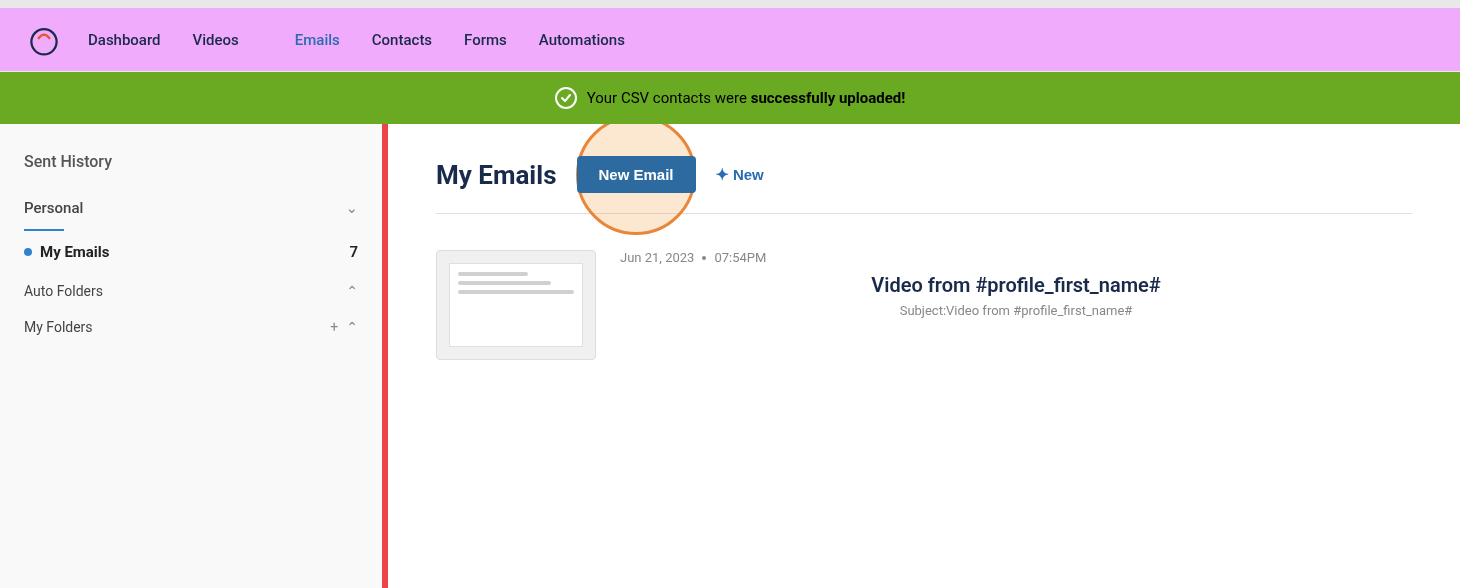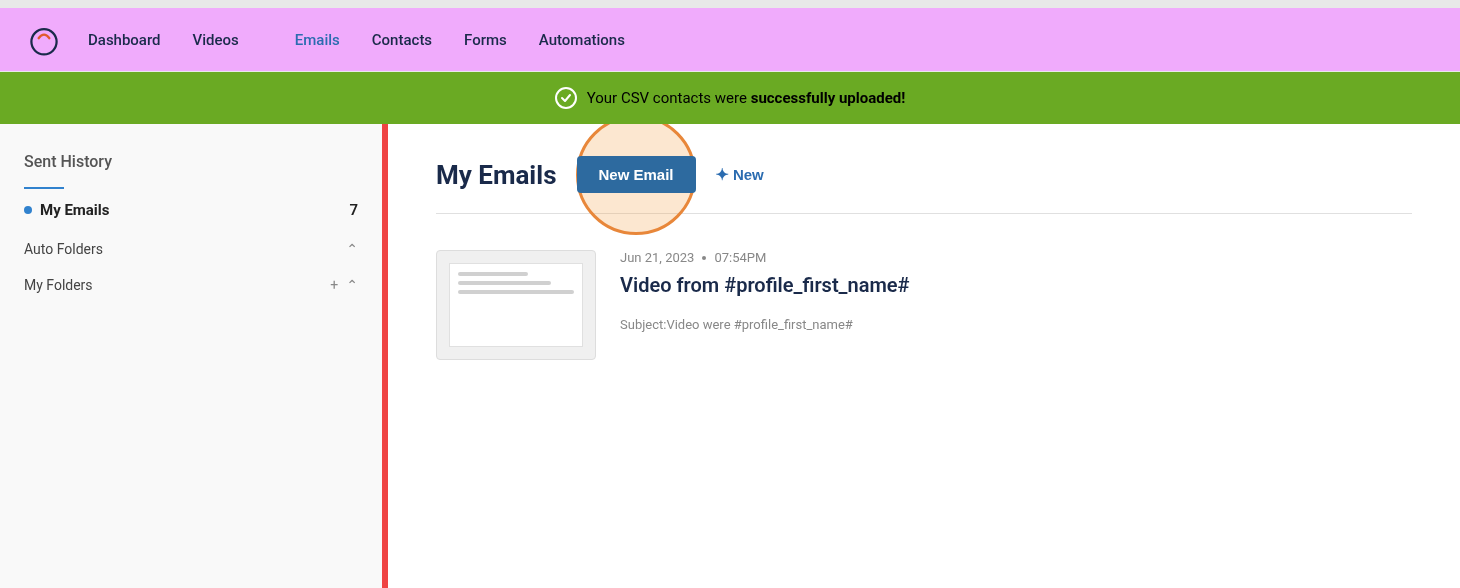--- a/index.html
+++ b/index.html
@@ -250,20 +250,21 @@
     
     .email-list {
       padding: 20px 48px;
     }
 
     .email-item {
       display: flex;
       align-items: flex-start;
       gap: 24px;
       padding: 16px 0;
+      text-align: center;
     }
 
     .email-thumbnail {
       width: 160px;
       height: 110px;
       background: #f0f0f0;
       border: 1px solid #ddd;
       border-radius: 4px;
       flex-shrink: 0;
       position: relative;
@@ -315,21 +316,21 @@
       height: 4px;
       background: #888;
       border-radius: 50%;
       display: inline-block;
     }
 
     .email-subject {
       font-size: 20px;
       font-weight: 600;
       color: #1a2a4a;
-      margin-bottom: 20px;
+      margin-bottom: 6px;
     }
 
     .email-sub-subject {
       font-size: 13px;
       color: #888;
     }
   </style>
 </head>
 <body>
 
@@ -361,20 +362,24 @@
   <span>
     Your CSV contacts were <strong>successfully uploaded!</strong>
   </span>
 </div>
 
 <div class="main-layout">
 
   <div class="sidebar">
     <div class="sidebar-section-title">Sent History</div>
 
+    <div class="sidebar-collapsible">
+      <span class="label">Personal</span>
+      <span style="color:#888;">⌄</span>
+    </div>
 
     <div class="sidebar-underline"></div>
 
     <div class="sidebar-item-row">
       <div class="item-label">
         <div class="dot"></div>
         <span>My Emails</span>
       </div>
       <span class="count">7</span>
     </div>
@@ -424,19 +429,19 @@
             </div>
           </div>
         </div>
         <div class="email-info">
           <div class="email-meta">
             <span>Jun 21, 2023</span>
             <span class="dot-sep"></span>
             <span>07:54PM</span>
           </div>
           <div class="email-subject">Video from #profile_first_name#</div>
-          <div class="email-sub-subject">Subject:Video were #profile_first_name#</div>
+          <div class="email-sub-subject">Subject:Video from #profile_first_name#</div>
         </div>
       </div>
     </div>
 
   </div>
 </div>
 
 </body></html>

